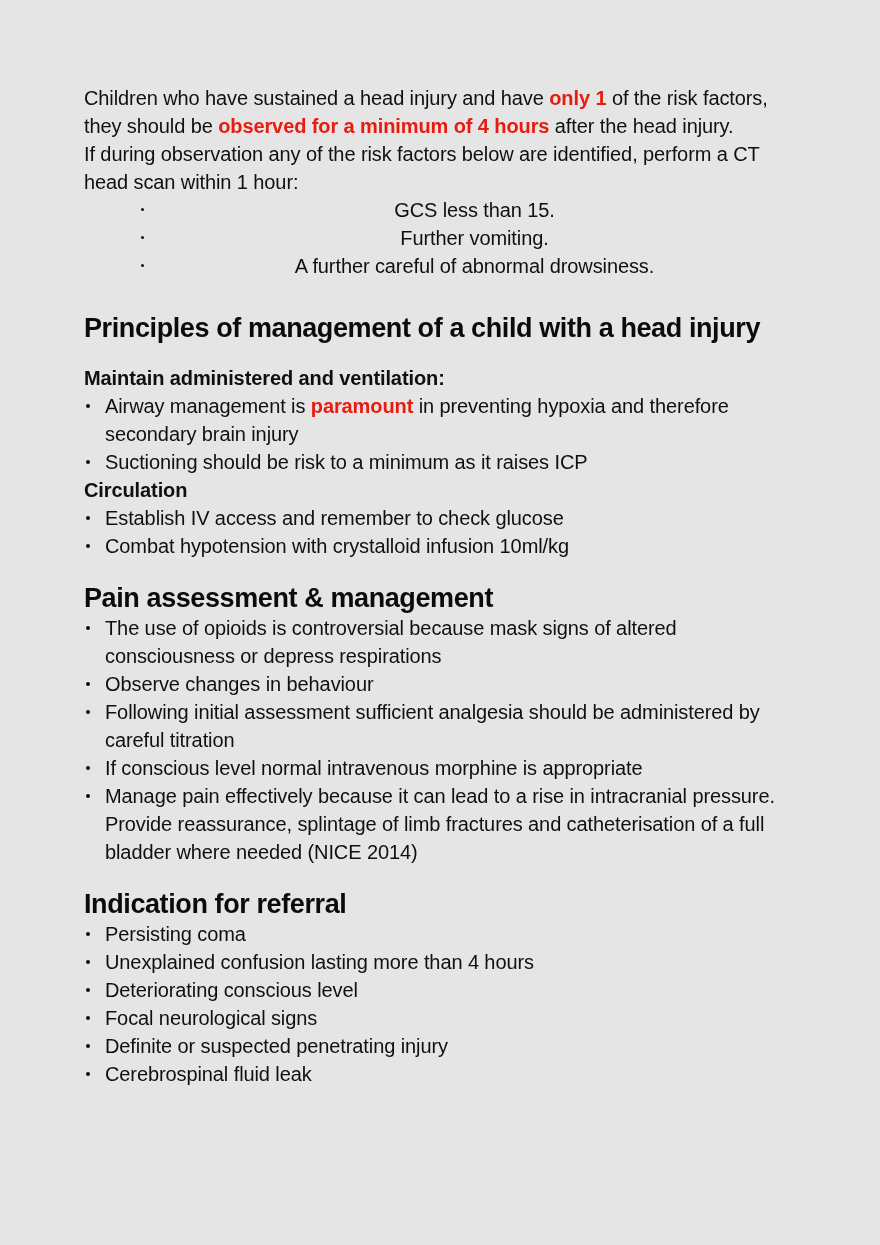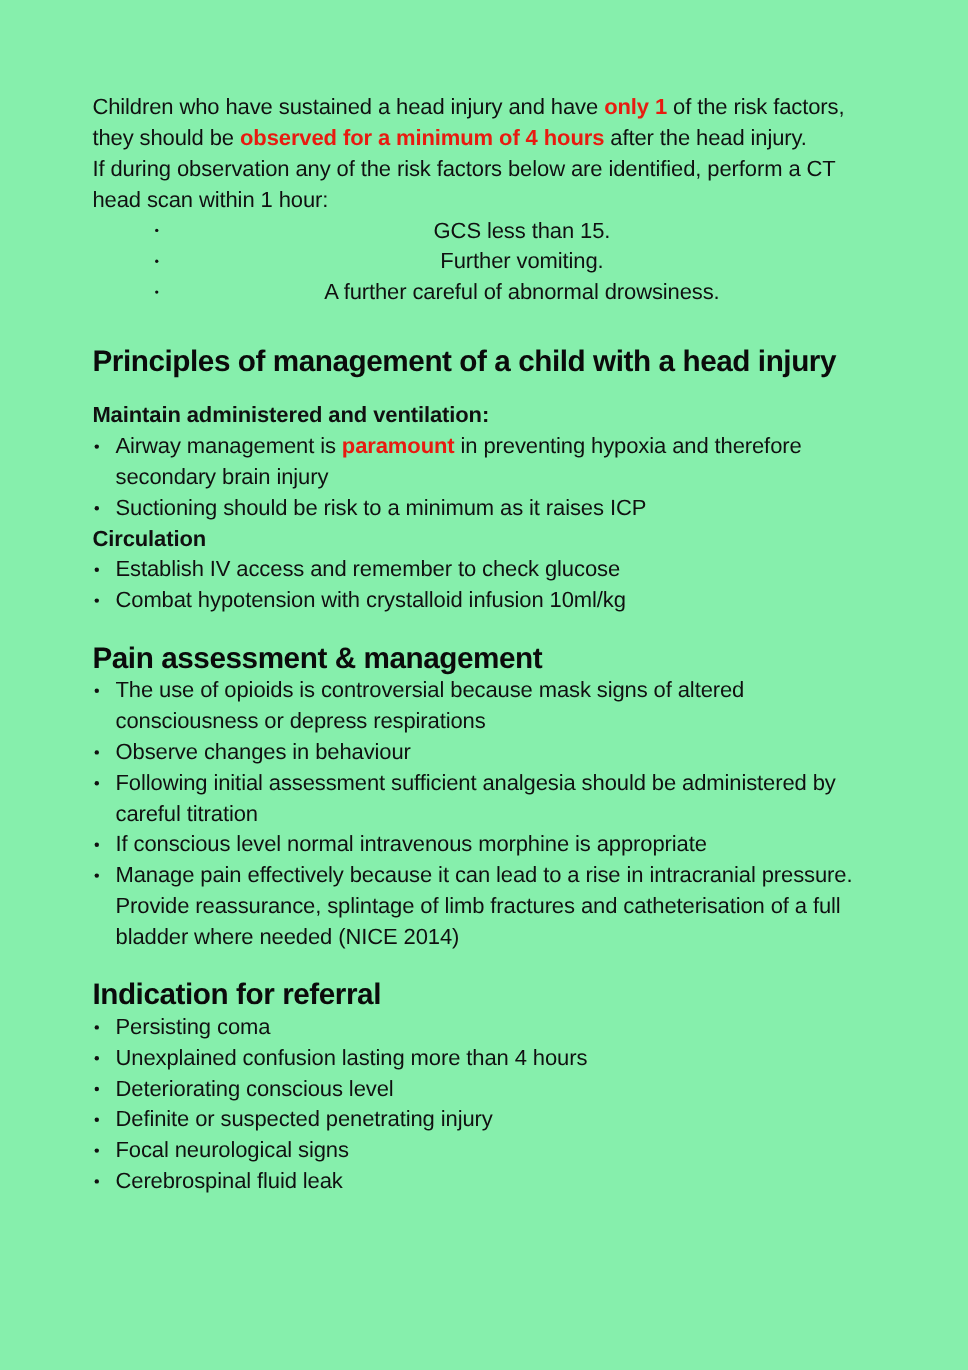--- a/index.html
+++ b/index.html
@@ -11,21 +11,21 @@
     width: 880px;
     height: 1245px;
     font-family: "Liberation Sans", sans-serif;
     color: #101010;
     -webkit-font-smoothing: antialiased;
   }
   .page {
     position: relative;
     width: 880px;
     height: 1245px;
-    background: #86efac;
+    background: #e5e5e5;
     overflow: hidden;
   }
   .content {
     position: absolute;
     left: 84px;
     top: 84px;
     width: 712px;
   }
 
   
@@ -142,19 +142,19 @@
       <li>Manage pain effectively because it can lead to a rise in intracranial pressure. Provide reassurance, splintage of limb fractures and catheterisation of a full bladder where needed (NICE 2014)</li>
     </ul>
 
     <div class="gap-block"></div>
     <h1 class="section">Indication for referral</h1>
 
     <ul>
       <li>Persisting coma</li>
       <li>Unexplained confusion lasting more than 4 hours</li>
       <li>Deteriorating conscious level</li>
+      <li>Focal neurological signs</li>
       <li>Definite or suspected penetrating injury</li>
-      <li>Focal neurological signs</li>
       <li>Cerebrospinal fluid leak</li>
     </ul>
 
   </div>
 </div>
 
 </body></html>

